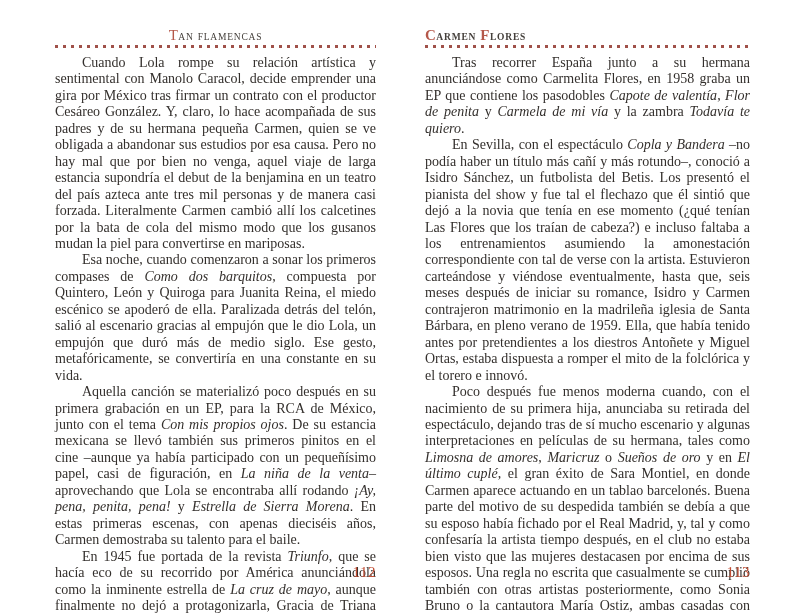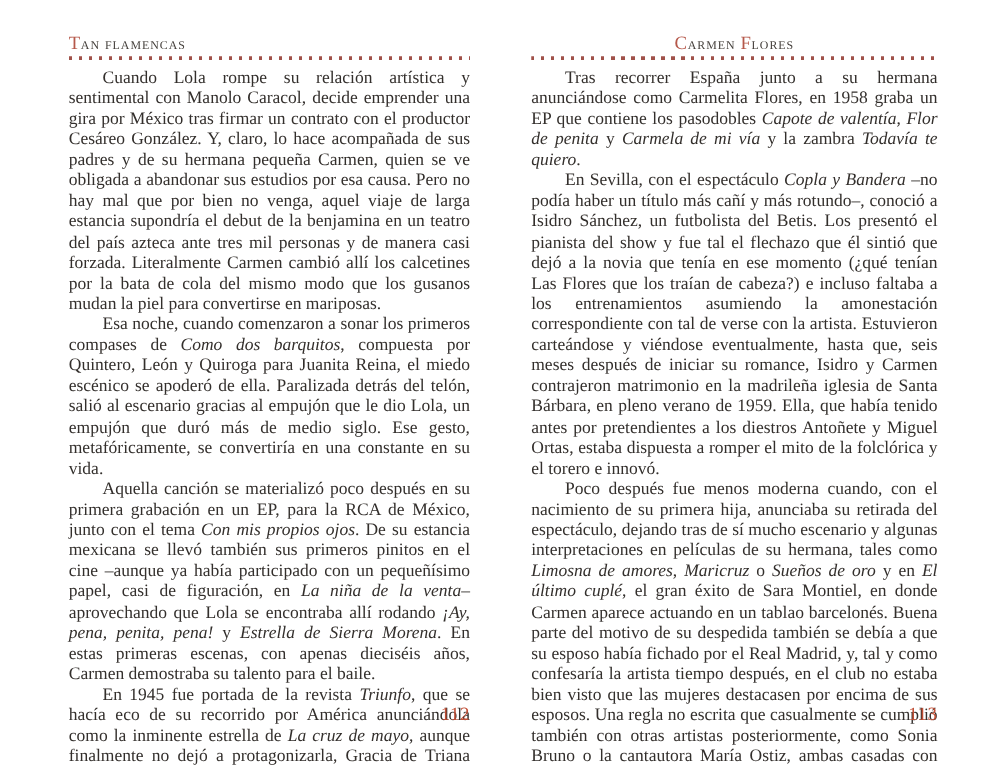--- a/index.html
+++ b/index.html
@@ -23,22 +23,22 @@
   .page-left  { left: 55px;  width: 321px; }
   .page-right { left: 425px; width: 325px; }
 
   .running-head {
     margin-top: 27px;
     height: 16px;
     color: #45403c;
     white-space: nowrap;
     line-height: 15px;
   }
-  .head-align-left  { text-align: left; }
-  .head-align-right { text-align: center; }
+  .head-align-left  { text-align: center; }
+  .head-align-right { text-align: left; font-weight: bold; }
   .head-cap {
     color: var(--header-cap, #b5584a);
     font-size: 15px;
     letter-spacing: 0.5px;
   }
   .head-rest {
     text-transform: uppercase;
     font-size: 9.5px;
     letter-spacing: 0.8px;
   }

